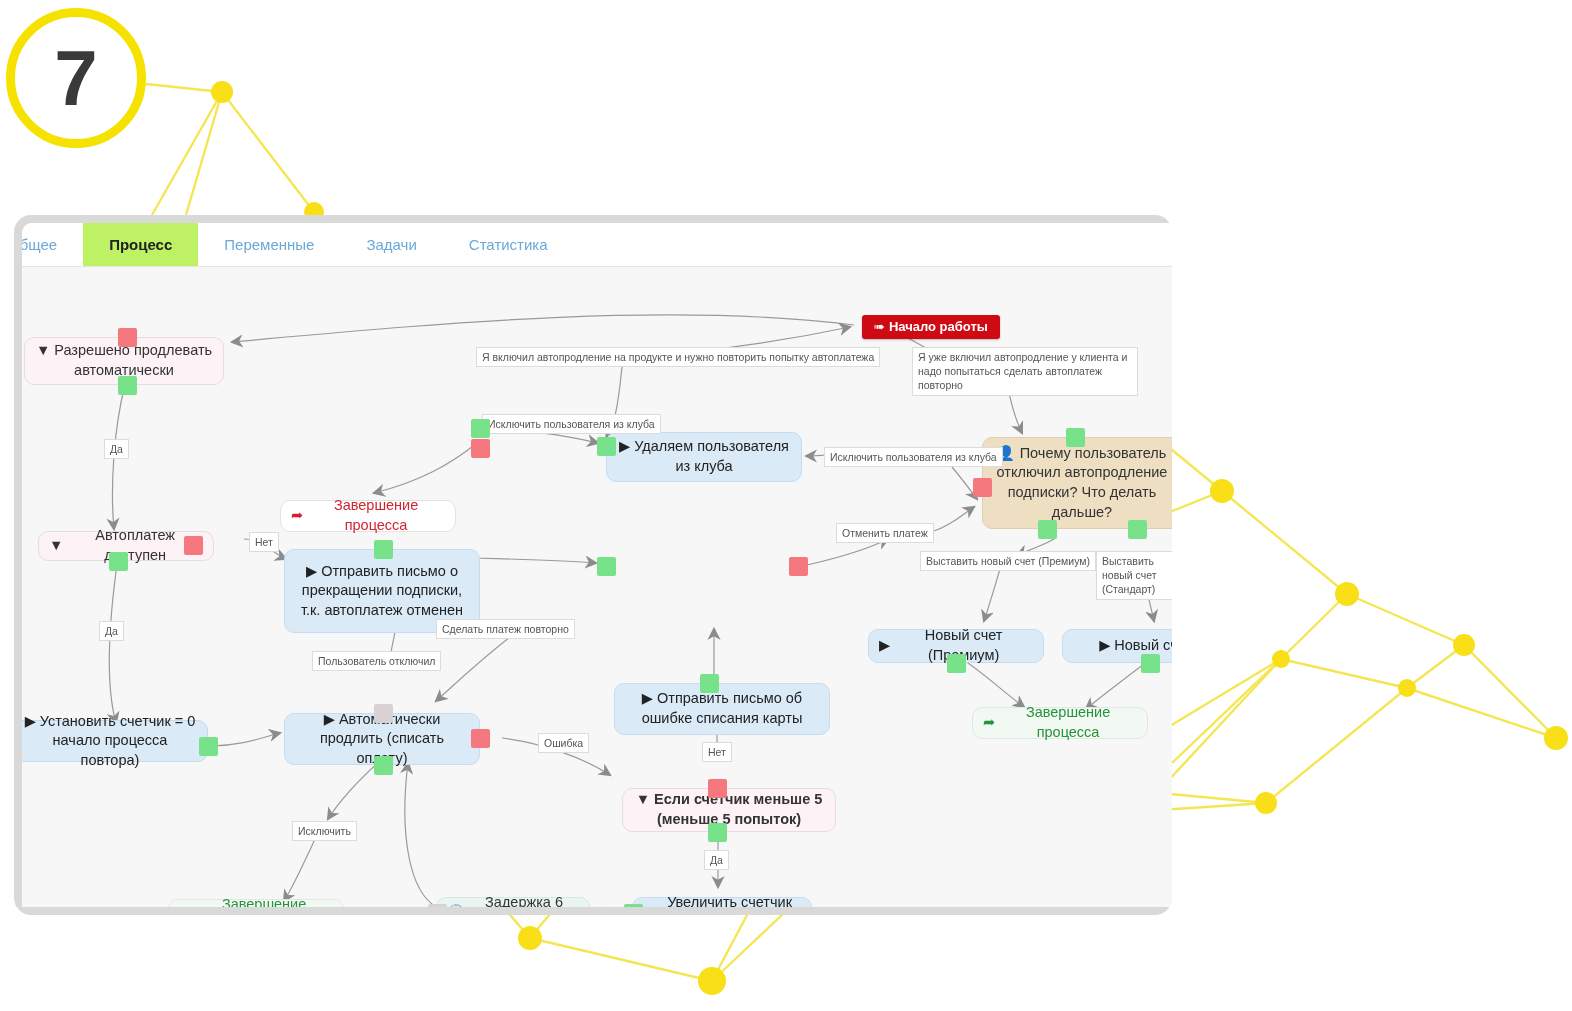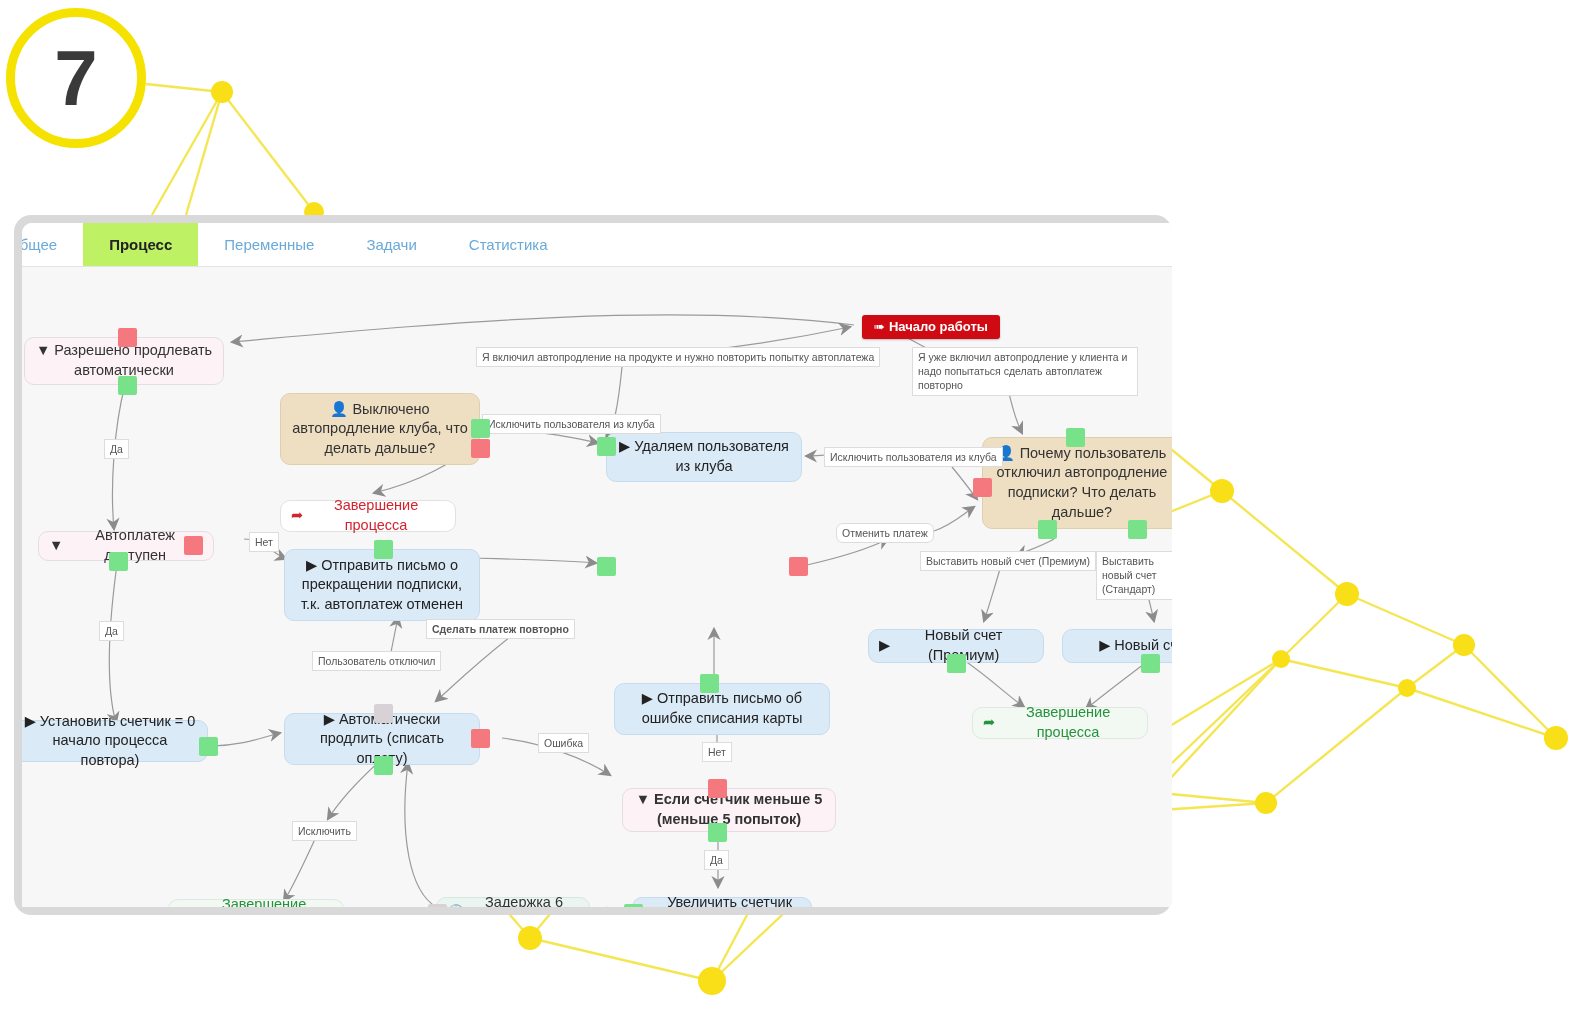--- a/index.html
+++ b/index.html
@@ -281,25 +281,20 @@
         </div>
 
         <div class="node n-cond" style="left:2px; top:70px; width:200px; height:48px;">
           <span style="display:block">
             <span class="ic">▼</span><span>Разрешено продлевать автоматически</span>
           </span>
         </div>
         <div class="h r" style="left:96px; top:61px;"></div>
         <div class="h g" style="left:96px; top:109px;"></div>
 
-        <div class="node n-user" style="left:258px; top:126px; width:200px; height:72px;">
-          <span style="display:block">
-            <span class="ic">👤</span><span>Выключено автопродление клуба, что делать дальше?</span>
-          </span>
-        </div>
         <div class="h g" style="left:449px; top:152px;"></div>
         <div class="h r" style="left:449px; top:172px;"></div>
 
         <div class="node n-end" style="left:258px; top:233px; width:176px; height:32px;">
           <span class="ic" style="color:#d3232f">➦</span>
           <span>Завершение процесса</span>
         </div>
 
         <div class="node n-action" style="left:584px; top:165px; width:196px; height:50px;">
           <span style="display:block">
@@ -318,21 +313,21 @@
         <div class="h g" style="left:1016px; top:253px;"></div>
         <div class="h g" style="left:1106px; top:253px;"></div>
 
         <div class="node n-cond" style="left:16px; top:264px; width:176px; height:30px;">
           <span class="ic">▼</span>
           <span>Автоплатеж доступен</span>
         </div>
         <div class="h r" style="left:162px; top:269px;"></div>
         <div class="h g" style="left:87px; top:285px;"></div>
 
-        <div class="node n-action" style="left:262px; top:282px; width:196px; height:72px;">
+        <div class="node n-action" style="left:262px; top:282px; width:196px; height:84px;">
           <span style="display:block">
             <span class="ic">▶</span><span>Отправить письмо о прекращении подписки, т.к. автоплатеж отменен</span>
           </span>
         </div>
         <div class="h g" style="left:352px; top:273px;"></div>
 
         <div class="h g" style="left:575px; top:290px;"></div>
         <div class="h r" style="left:767px; top:290px;"></div>
 
         <div class="node n-action" style="left:846px; top:362px; width:176px; height:34px;">
@@ -414,30 +409,30 @@
         </div>
         <div class="elabel wrap" style="left:890px; top:80px; width:226px;">
           <span>Я уже включил автопродление у клиента и надо попытаться сделать автоплатеж повторно</span>
         </div>
         <div class="elabel" style="left:460px; top:147px;">
           <span>Исключить пользователя из клуба</span>
         </div>
         <div class="elabel" style="left:802px; top:180px;">
           <span>Исключить пользователя из клуба</span>
         </div>
-        <div class="elabel" style="left:814px; top:256px;border-radius:7px;">
+        <div class="elabel" style="left:814px; top:256px;">
           <span>Отменить платеж</span>
         </div>
         <div class="elabel" style="left:898px; top:284px;">
           <span>Выставить новый счет (Премиум)</span>
         </div>
         <div class="elabel wrap" style="left:1074px; top:284px; width:80px;">
           <span>Выставить новый счет (Стандарт)</span>
         </div>
-        <div class="elabel" style="left:404px; top:352px;font-weight:bold;">
+        <div class="elabel" style="left:414px; top:352px;">
           <span>Сделать платеж повторно</span>
         </div>
         <div class="elabel" style="left:290px; top:384px;">
           <span>Пользователь отключил</span>
         </div>
         <div class="elabel" style="left:270px; top:554px;">
           <span>Исключить</span>
         </div>
         <div class="elabel" style="left:516px; top:466px;text-align:center;">
           <span>Ошибка</span>

